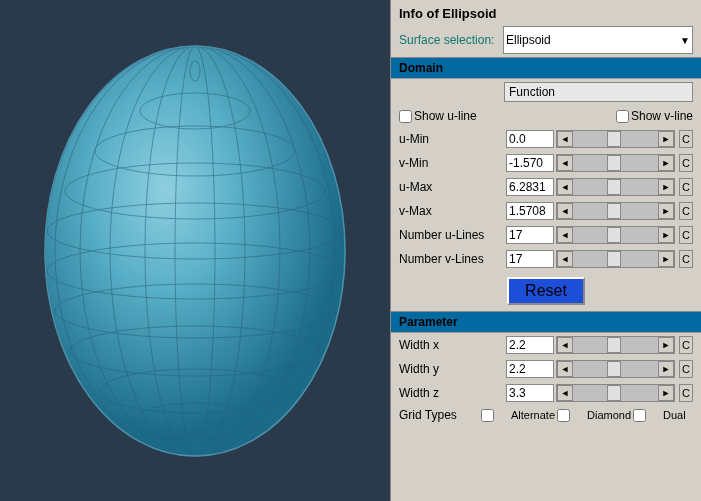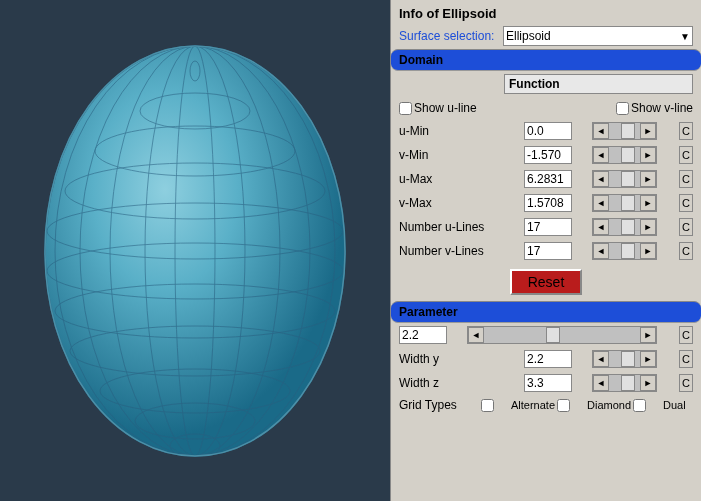--- a/index.html
+++ b/index.html
@@ -41,70 +41,68 @@
 
     .surface-selection-row {
       display: flex;
       align-items: center;
       padding: 3px 8px;
       gap: 4px;
     }
 
     .surface-label {
       font-size: 12px;
-      color: #1d4ed8;
+      color: #0f766e;
       width: 100px;
     }
 
     .surface-dropdown {
       flex: 1;
-      height: 20px;
+      height: 28px;
       background: white;
       border: 1px solid #888;
       font-size: 12px;
       padding: 4px 2px;
       display: flex;
       align-items: center;
       justify-content: space-between;
       cursor: pointer;
     }
 
     .dropdown-arrow {
       font-size: 10px;
     }
 
     
     .section-header {
-      background: #1d4ed8;
+      background: #0369a1;
       padding: 3px 8px;
       font-weight: bold;
       font-size: 12px;
       border-top: 1px solid #888;
       border-bottom: 1px solid #999;
-      border-radius: 7px;
     }
 
     
     .function-row {
       display: flex;
       align-items: center;
       padding: 3px 8px;
       background: #d4d0c8;
     }
 
     .function-field {
       flex: 1;
       height: 20px;
       background: #e8e8e8;
       border: 1px solid #888;
       font-size: 12px;
       padding: 0 4px;
       display: flex;
       align-items: center;
-      font-weight: bold;
     }
 
     
     .checkbox-row {
       display: flex;
       align-items: center;
       padding: 4px 8px;
     }
 
     .checkbox-row input[type="checkbox"] {
@@ -120,21 +118,21 @@
 
     .checkbox-spacer {
       flex: 1;
     }
 
     
     .param-row {
       display: flex;
       align-items: center;
       padding: 3px 8px 3px 8px;
-      gap: 20px;
+      gap: 2px;
     }
 
     .param-label {
       width: 105px;
       font-size: 12px;
       flex-shrink: 0;
     }
 
     .param-value {
       width: 48px;
@@ -217,26 +215,26 @@
 
     
     .reset-row {
       display: flex;
       justify-content: center;
       padding: 6px 8px;
     }
 
     .reset-btn {
       padding: 3px 16px;
-      background: #b91c1c;
+      background: #1d4ed8;
       border: 2px solid #888;
       border-top-color: #fff;
       border-left-color: #fff;
       cursor: pointer;
-      font-size: 14px;
+      font-size: 16px;
     }
 
     
     .grid-types-row {
       display: flex;
       align-items: center;
       padding: 3px 8px;
       gap: 2px;
       flex-wrap: wrap;
     }
@@ -422,20 +420,21 @@
     <button class="reset-btn">
       <span>Reset</span>
     </button>
   </div>
 
   <div class="section-header">
     <span>Parameter</span>
   </div>
 
   <div class="param-row">
+    <span class="param-label">Width x</span>
     <input class="param-value" type="text" value="2.2" style="">
     <div class="slider-control">
       <div class="slider-btn-left">◄</div>
       <div class="slider-track">
         <div class="slider-thumb"></div>
       </div>
       <div class="slider-btn-right">►</div>
     </div>
     <div class="c-btn">C</div>
   </div>

